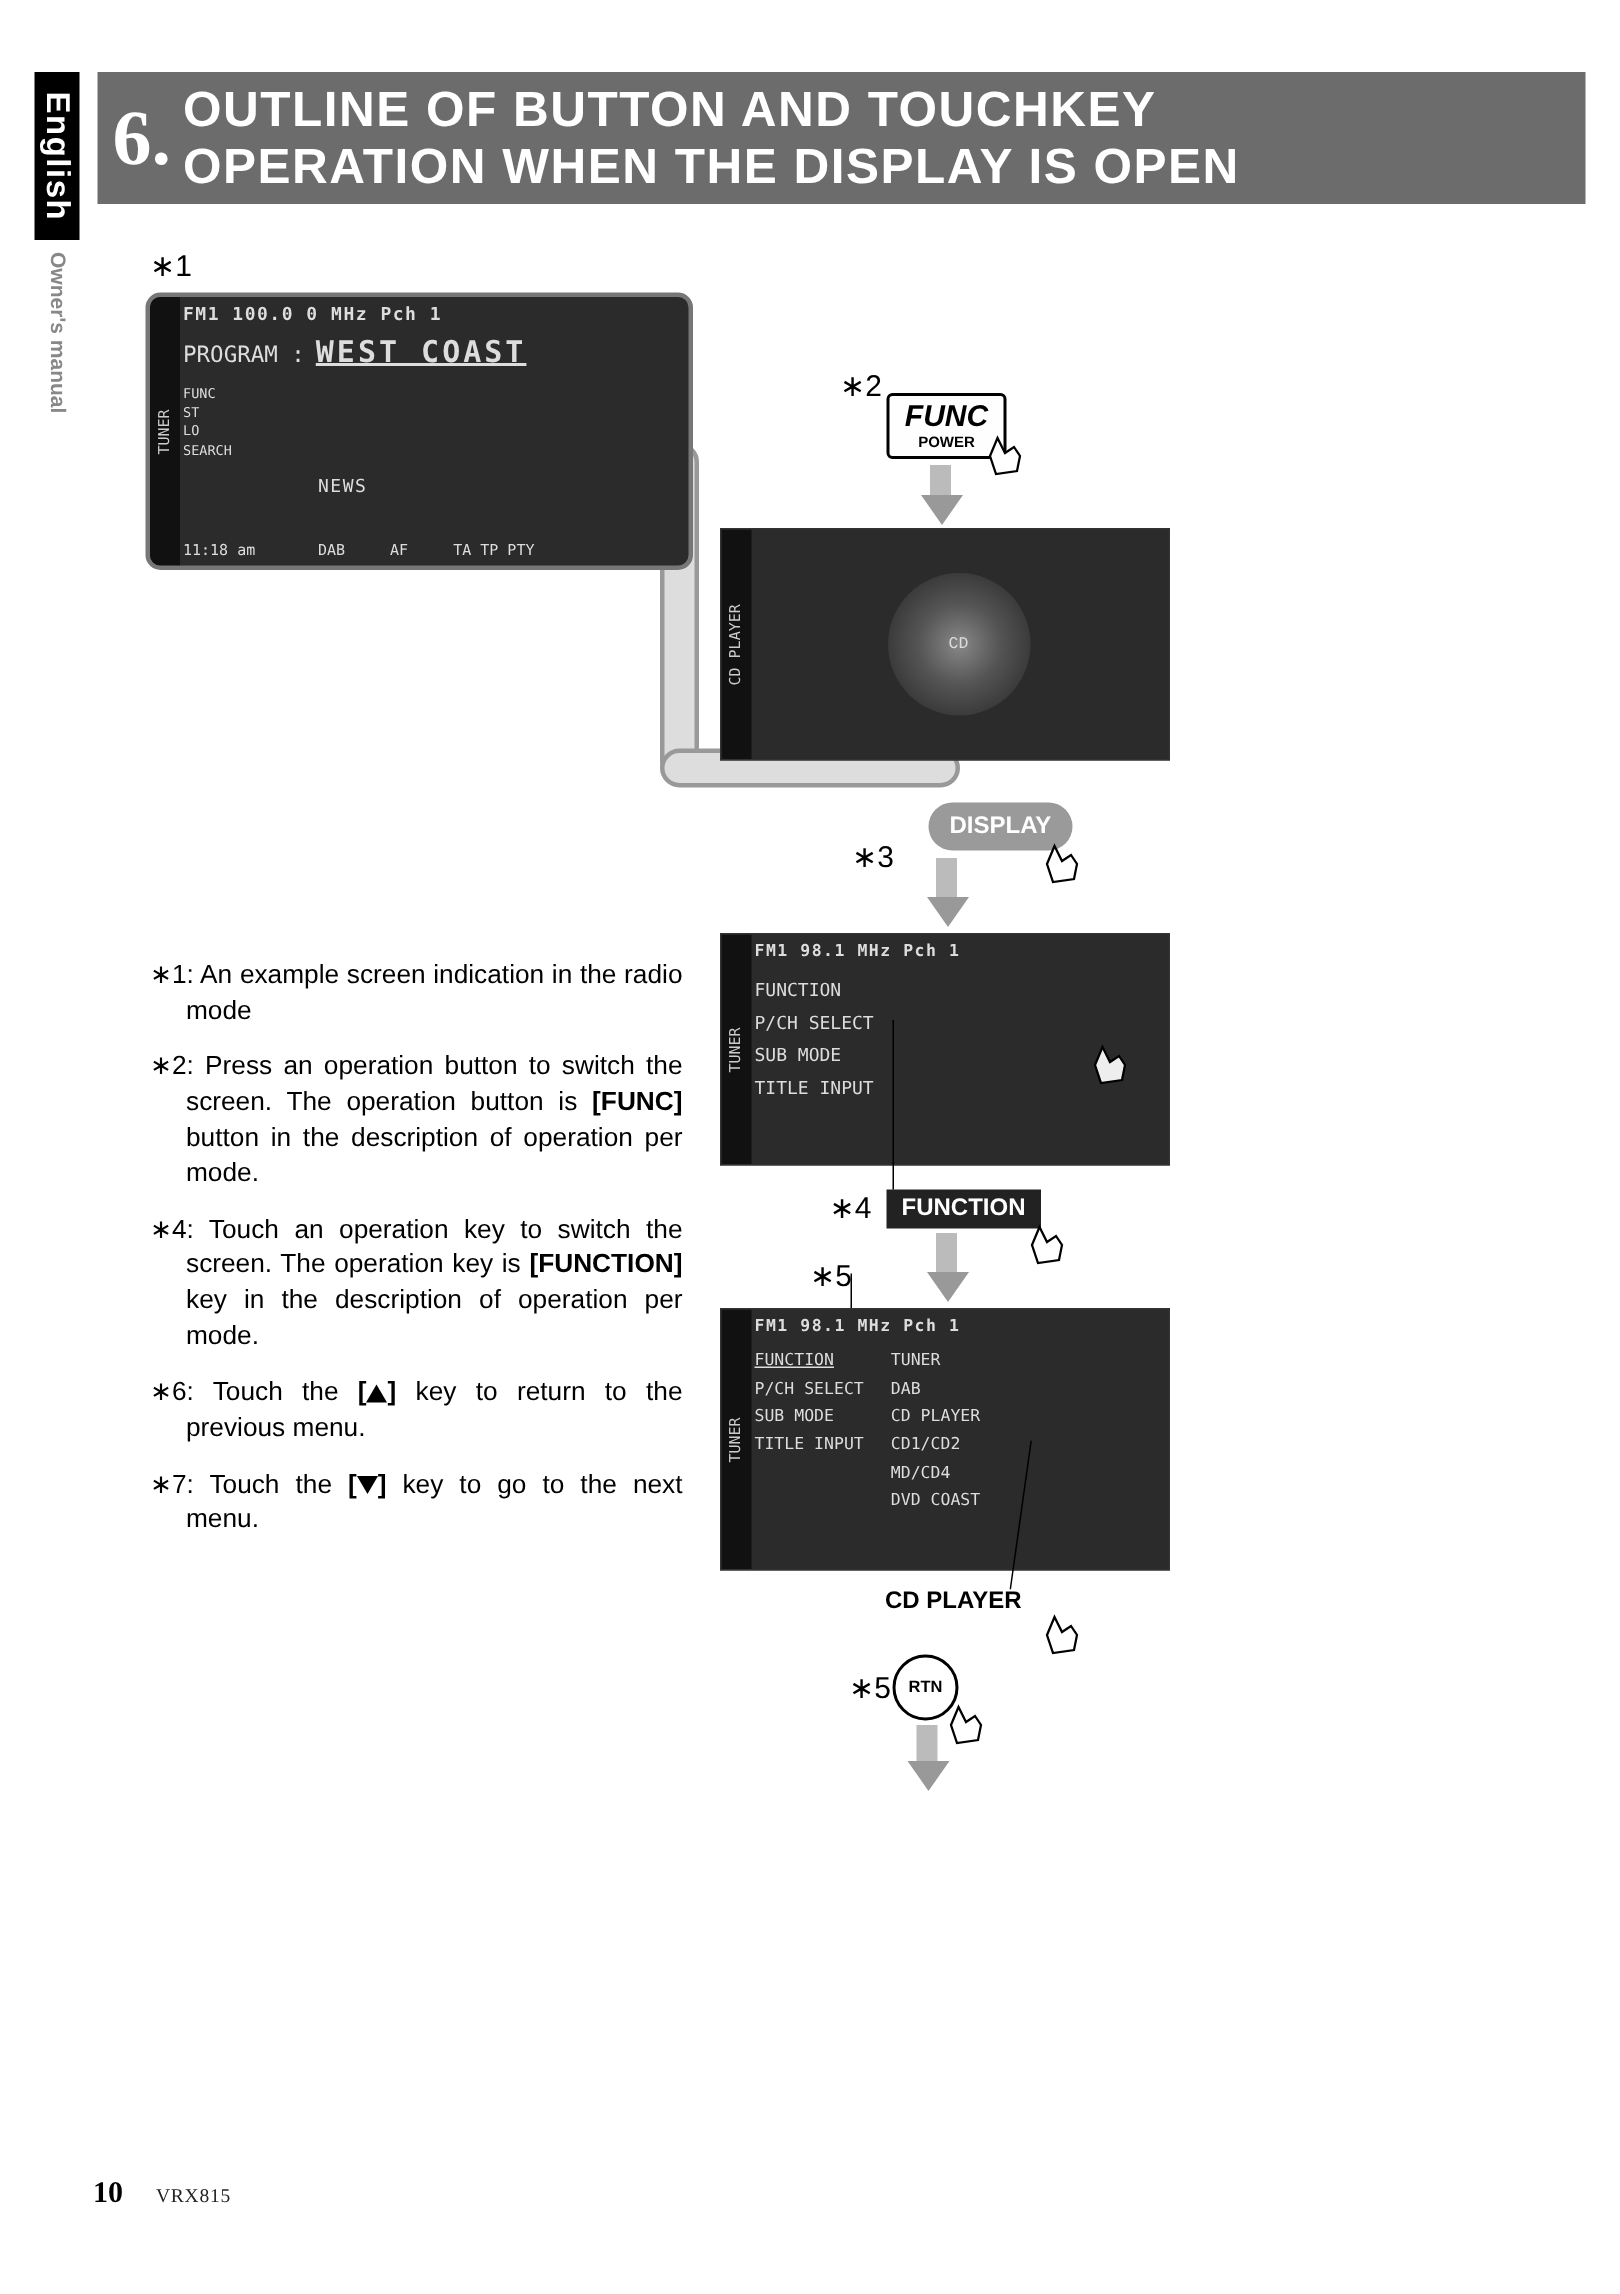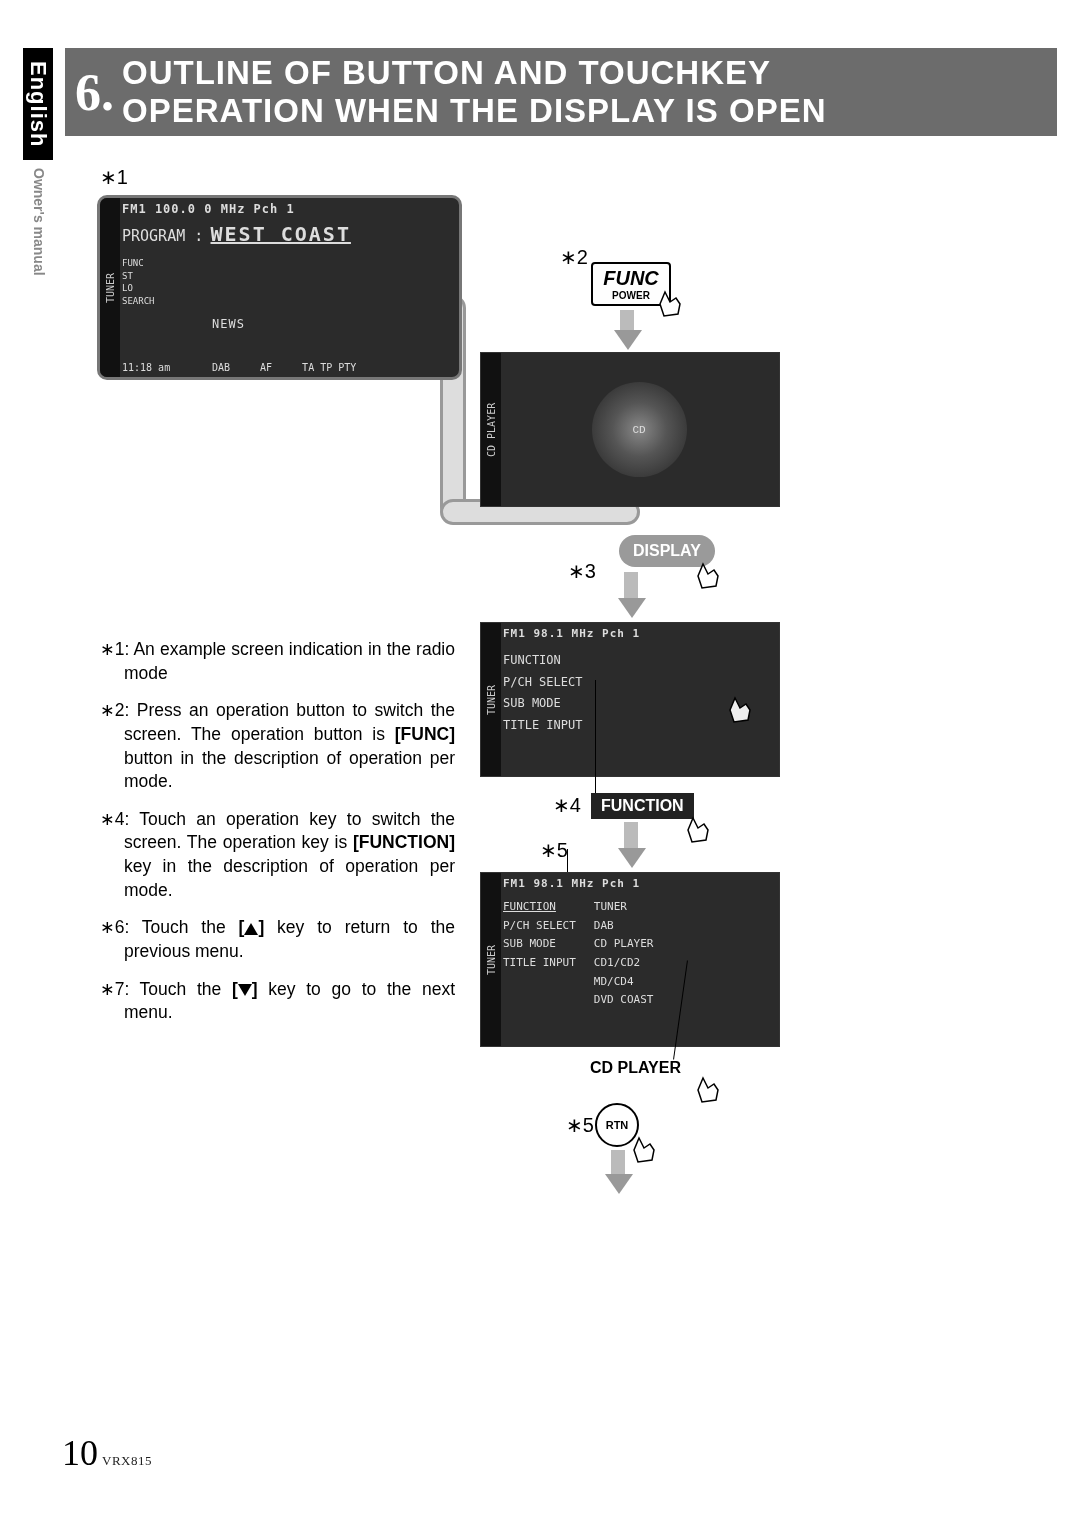--- a/index.html
+++ b/index.html
@@ -153,22 +153,22 @@
     vertical-align:middle;
   }
   .tri-up { border-left:7px solid transparent; border-right:7px solid transparent; border-bottom:12px solid #000; }
   .tri-down { border-left:7px solid transparent; border-right:7px solid transparent; border-top:12px solid #000; }
   
   .footer {
     position:absolute;
     left:62px; bottom:55px;
     font-family:"Times New Roman", serif;
   }
-  .footer .pnum { font-size:36px; font-weight:normal;margin-top:20px; }
-  .footer .model { font-size:13px; letter-spacing:0.5px; color:#222;}
+  .footer .pnum { font-size:20px; font-weight:bold;margin-top:20px; }
+  .footer .model { font-size:13px; margin-left:18px; letter-spacing:0.5px; color:#222;}
   
   .leader {
     position:absolute;
     background:#000;
   }
 </style>
 </head>
 <body>
 
 <div class="side-tab">

